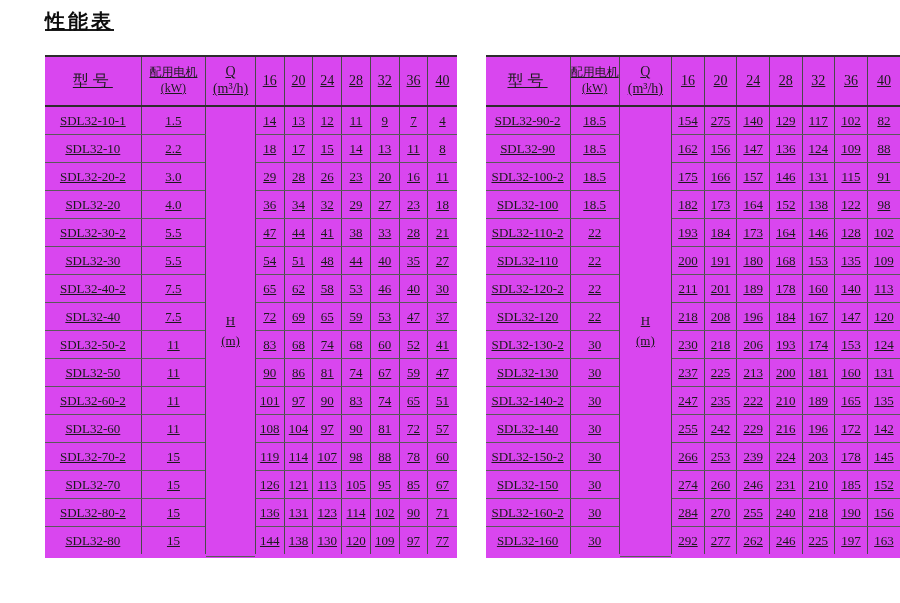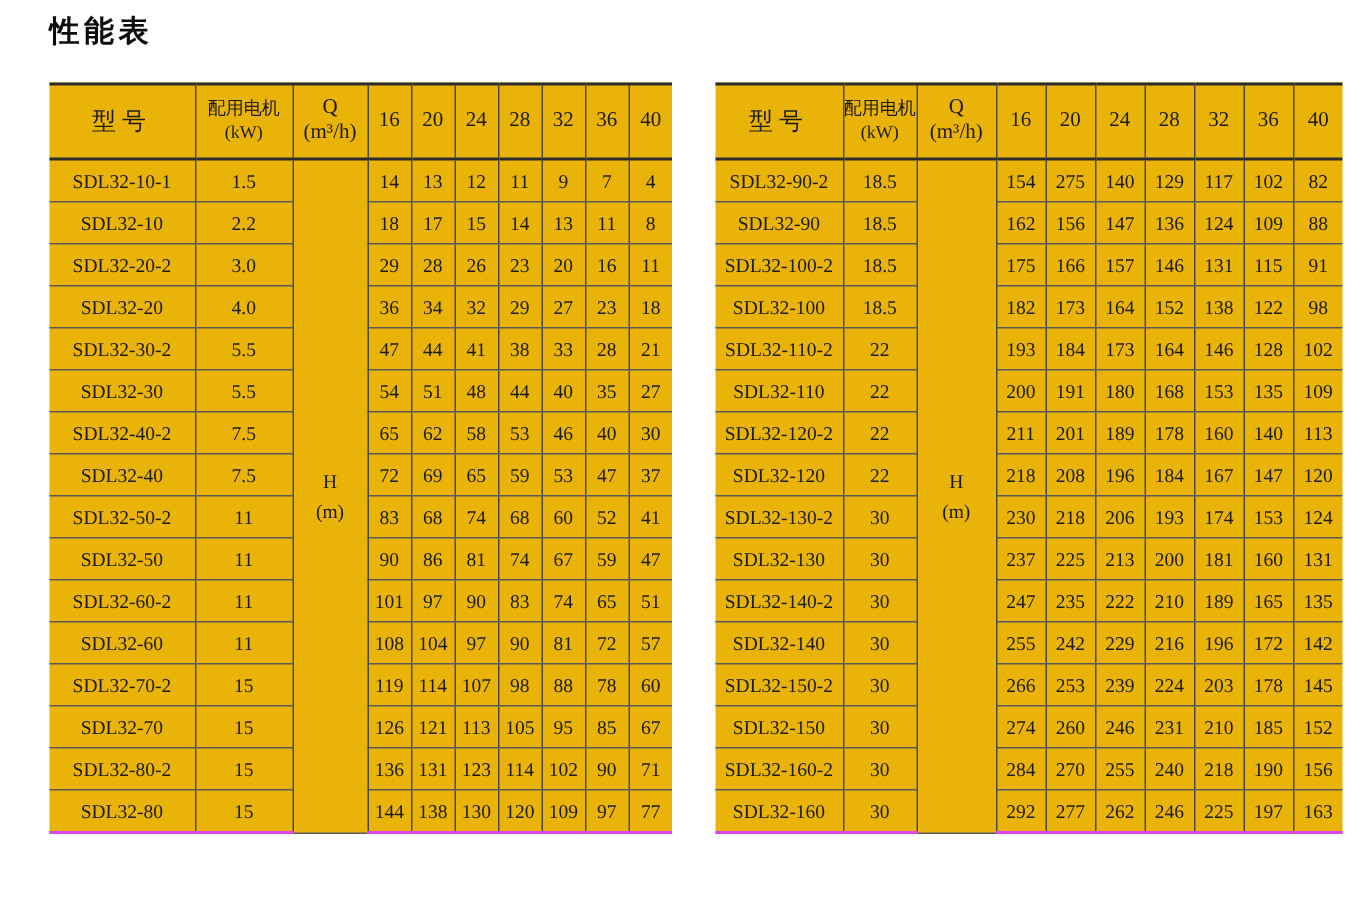--- a/index.html
+++ b/index.html
@@ -9,41 +9,42 @@
     width: 900px;
     height: 603px;
     overflow: hidden;
     font-family: "Liberation Serif", serif;
     color: #1b1b1b;
   }
   .page {
     box-sizing: border-box;
     width: 900px;
     height: 498px;
-    padding: 8px 0 0 33px;
+    padding: 8px 0 0 45px;
+    text-decoration: underline;
   }
   .title {
     font-family: "Liberation Sans", sans-serif;
     font-size: 20px;
     font-weight: bold;
     color: #0d0d0d;
     letter-spacing: 3px;
     margin: 0 0 0 0;
     line-height: 26px;
   }
   .tables {
     display: flex;
     gap: 29px;
     align-items: flex-start;
     margin-top: 21px;
   }
   table.perf {
     border-collapse: collapse;
     table-layout: fixed;
-    background: #eab308;
+    background: #d946ef;
   }
   table.perf th, table.perf td {
     border-left: 1px solid #4a4a4a;
     border-right: 1px solid #4a4a4a;
     border-top: 1px solid #5a5a5a;
     border-bottom: 1px solid #5a5a5a;
     padding: 0;
     text-align: center;
     vertical-align: middle;
     overflow: hidden;
@@ -51,21 +52,21 @@
   }
   table.perf tr > *:first-child { border-left: none; }
   table.perf tr > *:last-child  { border-right: none; }
   table.perf thead th {
     border-top: 2px solid #2d2d2d;
     border-bottom: 2px solid #2d2d2d;
     height: 48px;
     font-weight: normal;
   }
   table.perf tbody td { height: 27px; font-size: 13px; }
-  table.perf tbody tr:last-child td { border-bottom: 2px solid #d946ef; }
+  table.perf tbody tr:last-child td { border-bottom: 4px solid #d946ef; }
   th.h-model { font-size: 16px; letter-spacing: 4px; }
   th.h-motor { font-size: 12px; line-height: 1.3; }
   th.h-q     { font-size: 14px; line-height: 1.2; }
   th.h-flow  { font-size: 14px; }
   td.c-model { font-size: 12.5px; }
   td.c-kw    { font-size: 12.5px; }
   td.c-hm {
     font-size: 15px;
     line-height: 1.55;
     border-bottom: 2px solid #2d2d2d;

